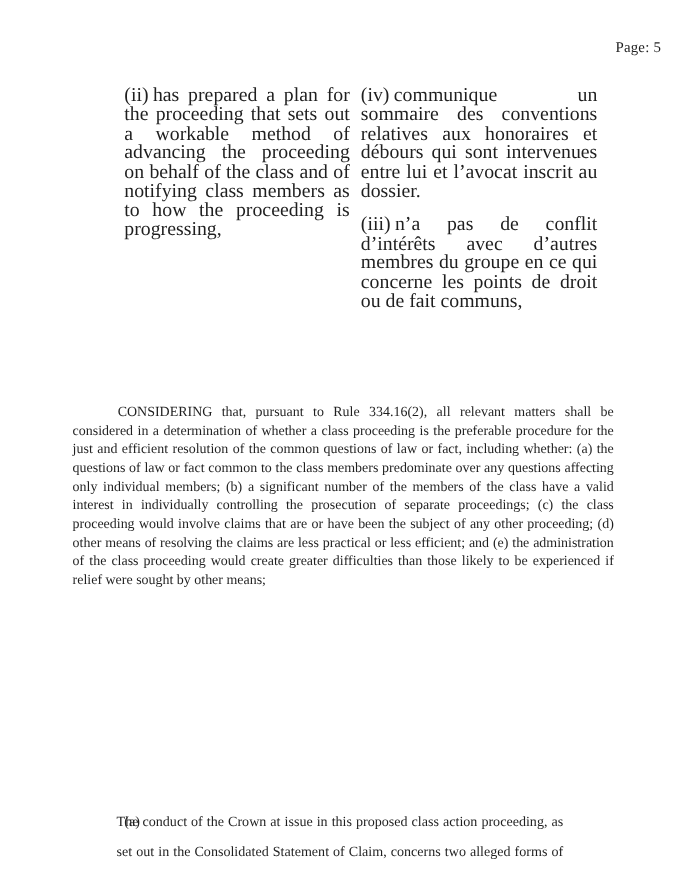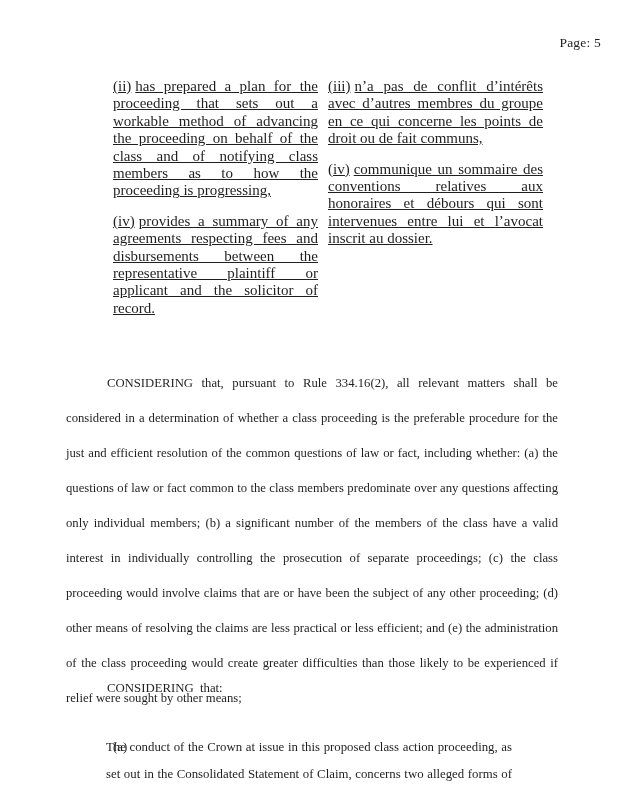--- a/index.html
+++ b/index.html
@@ -31,33 +31,32 @@
     width: 430px;
     display: flex;
   }
   .col {
     text-align: justify;
   }
   .col-en { width: 205px; margin-right: 10px; }
   .col-fr { width: 215px; }
   .col p {
     margin: 0 0 13px 0;
-    font-size: 15px;
+    font-size: 18px;
     line-height: 17.4px;
-    text-decoration: underline;
   }
   .clause-marker { margin-right: 4px; }
   .para-main {
     position: absolute;
     left: 66px;
     top: 366px;
     width: 492px;
     margin: 0;
     font-size: 12.7px;
-    line-height: 35px;
+    line-height: 17px;
     text-align: justify;
     text-indent: 41px;
   }
   .para-considering {
     position: absolute;
     left: 66px;
     top: 681px;
     width: 492px;
     margin: 0;
     font-size: 12.8px;
@@ -88,32 +87,30 @@
 <body>
 
 <div class="page">
 
   <div class="page-number">Page: 5</div>
 
   <div class="columns">
 
     <div class="col col-en">
       <p><span class="clause-marker">(ii)</span><span>has prepared a plan for the proceeding that sets out a workable method of advancing the proceeding on behalf of the class and of notifying class members as to how the proceeding is progressing,</span></p>
-      <p><span class="clause-marker">(iv)</span><span>provides a summary of any agreements respecting fees and disbursements between the representative plaintiff or applicant and the solicitor of record.</span></p>
     </div>
 
     <div class="col col-fr">
+      <p><span class="clause-marker">(iv)</span><span>communique un sommaire des conventions relatives aux honoraires et débours qui sont intervenues entre lui et l’avocat inscrit au dossier.</span></p>
       <p><span class="clause-marker">(iii)</span><span>n’a pas de conflit d’intérêts avec d’autres membres du groupe en ce qui concerne les points de droit ou de fait communs,</span></p>
-      <p><span class="clause-marker">(iv)</span><span>communique un sommaire des conventions relatives aux honoraires et débours qui sont intervenues entre lui et l’avocat inscrit au dossier.</span></p>
     </div>
 
   </div>
 
   <p class="para-main">CONSIDERING that, pursuant to Rule 334.16(2), all relevant matters shall be considered in a determination of whether a class proceeding is the preferable procedure for the just and efficient resolution of the common questions of law or fact, including whether: (a) the questions of law or fact common to the class members predominate over any questions affecting only individual members; (b) a significant number of the members of the class have a valid interest in individually controlling the prosecution of separate proceedings; (c) the class proceeding would involve claims that are or have been the subject of any other proceeding; (d) other means of resolving the claims are less practical or less efficient; and (e) the administration of the class proceeding would create greater difficulties than those likely to be experienced if relief were sought by other means;</p>
 
-  <p class="para-considering">CONSIDERING that:</p>
 
   <div class="list-item-a">
     <span class="item-marker">(a)</span>
     <div class="item-text">The conduct of the Crown at issue in this proposed class action proceeding, as set out in the Consolidated Statement of Claim, concerns two alleged forms of</div>
   </div>
 
 </div>
 
 </body></html>

